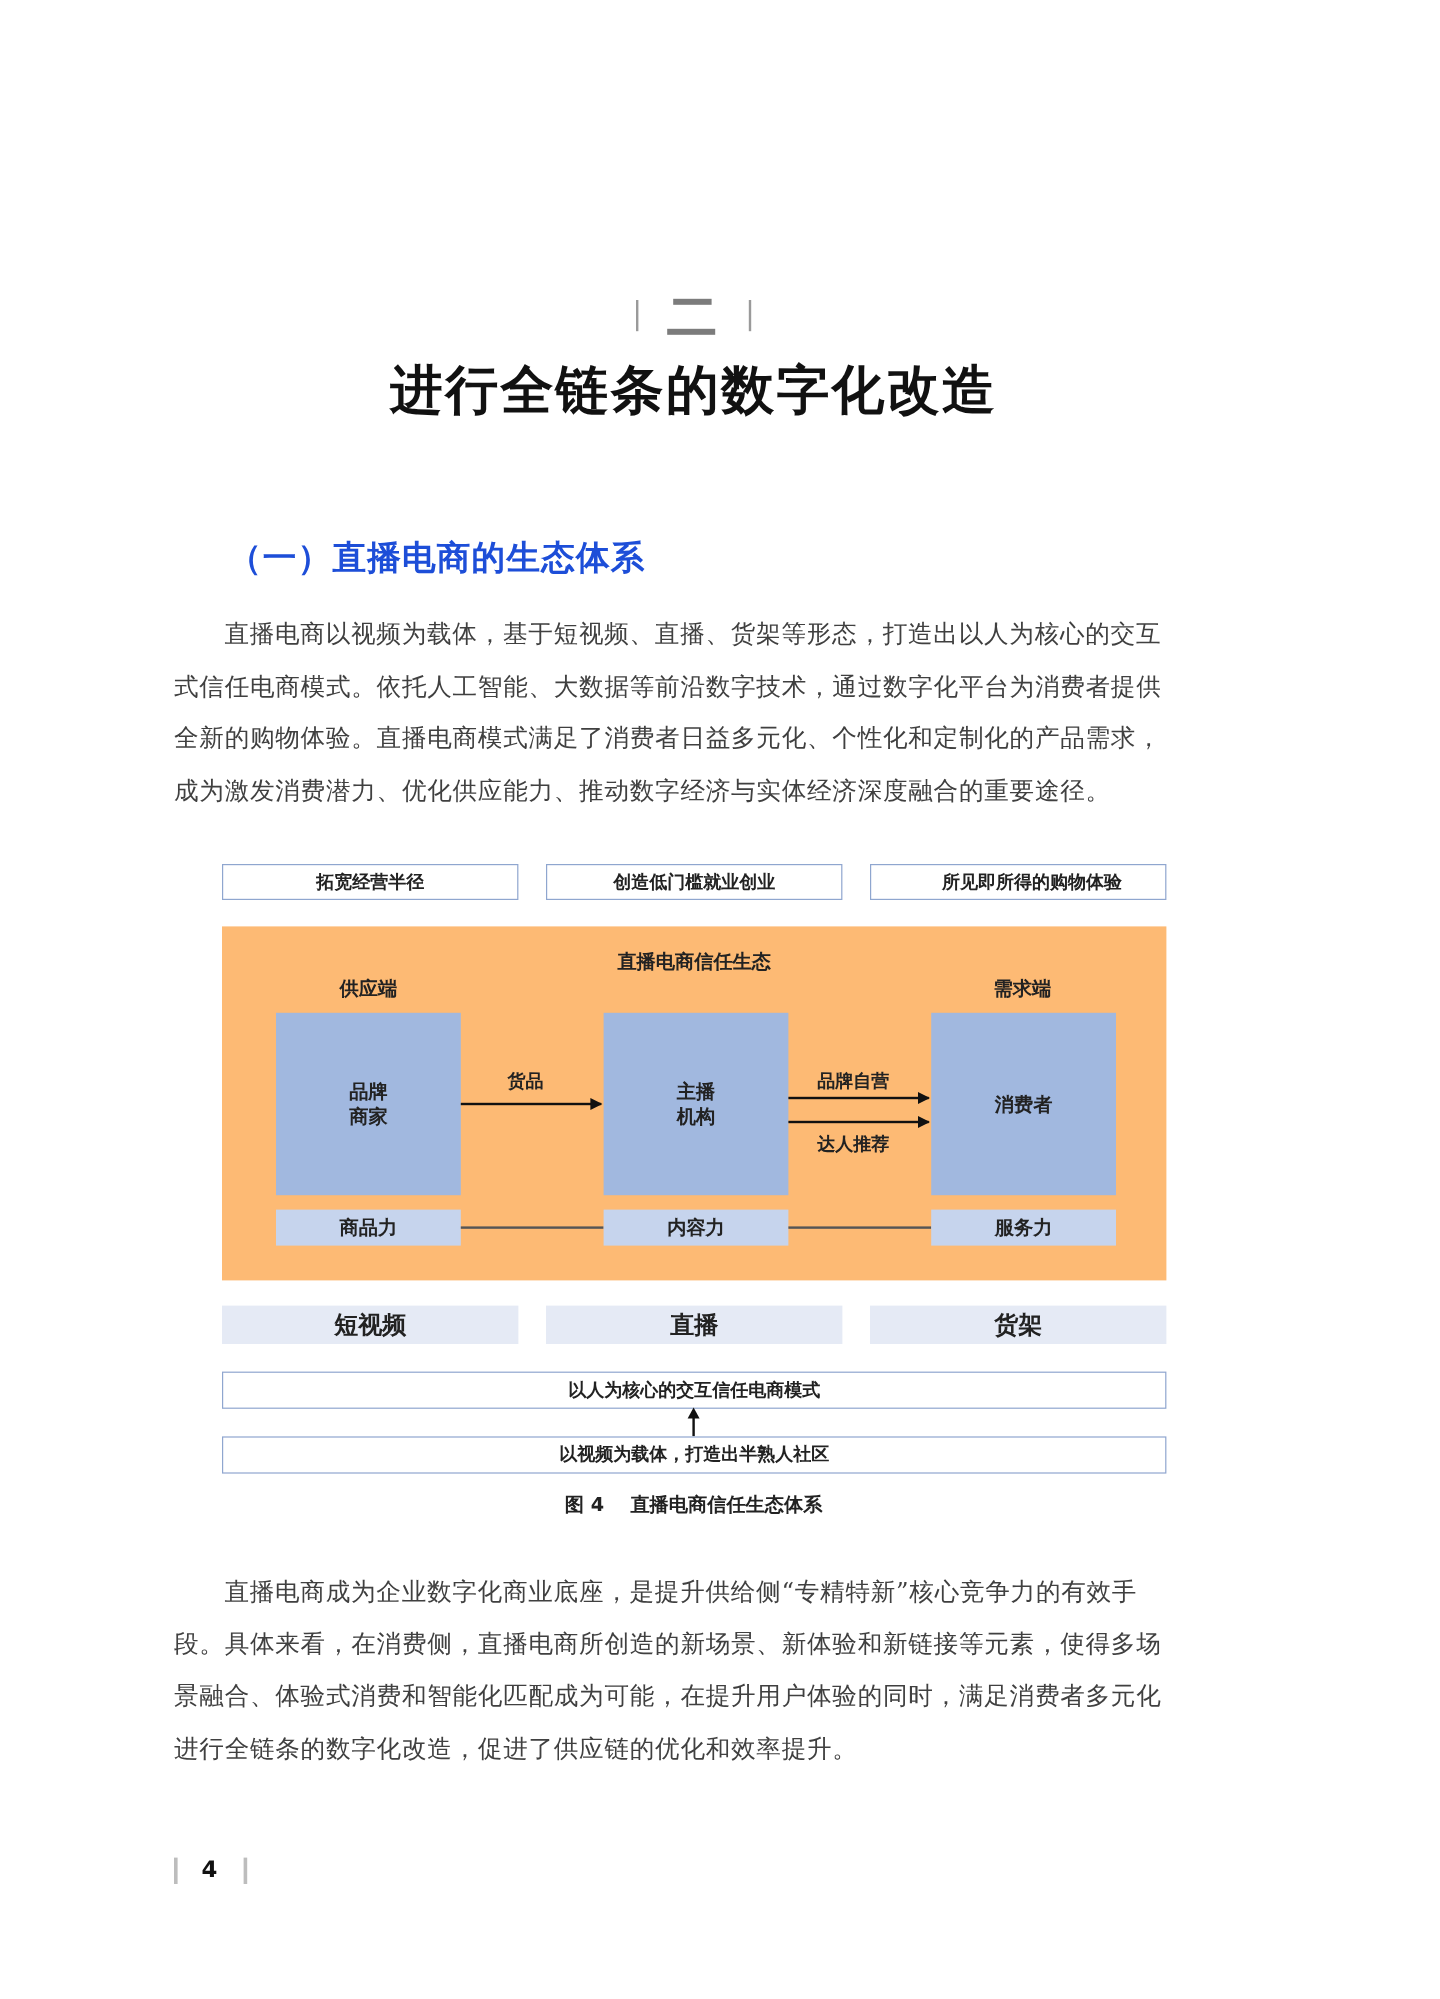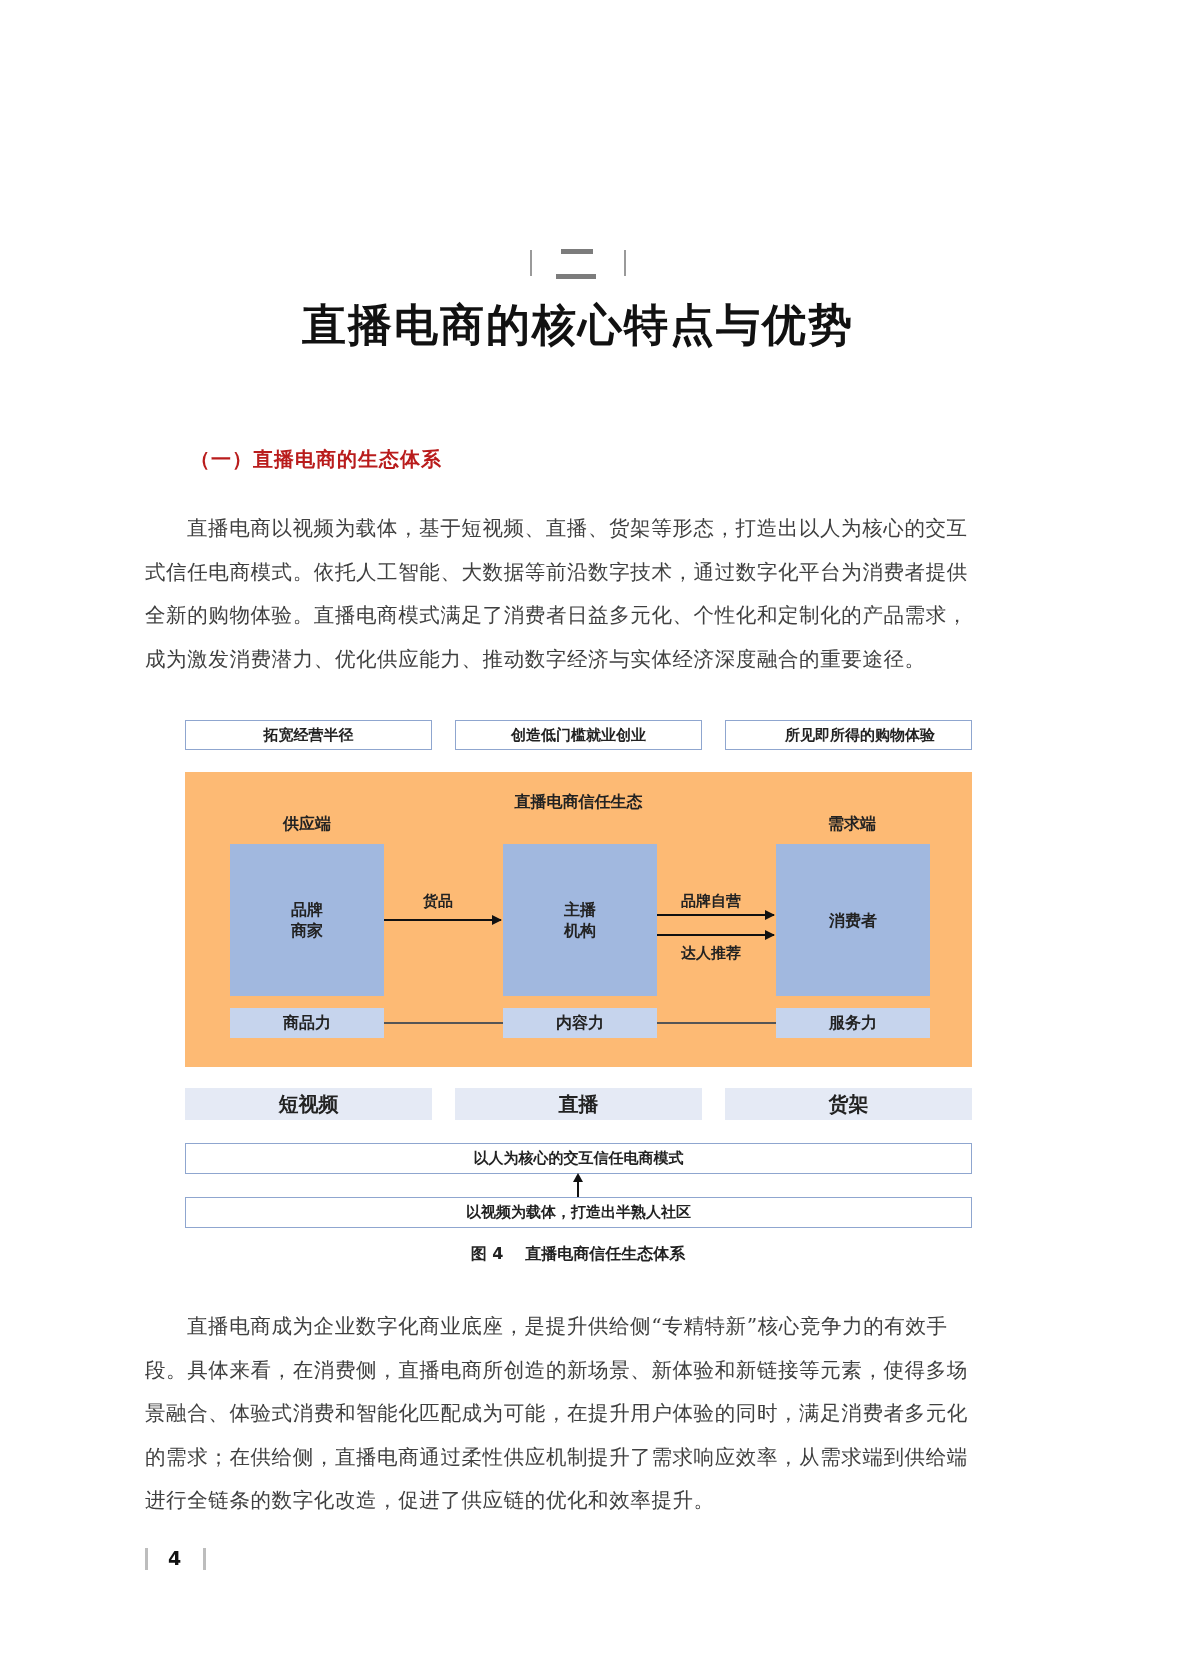--- a/index.html
+++ b/index.html
@@ -17,21 +17,21 @@
   .chap-line { position: absolute; height: 5px; background: #7c7c7c; }
   .chap-line.top { left: 33px; width: 32px; top: 3px; }
   .chap-line.bot { left: 28px; width: 40px; top: 28px; }
 
   .title {
     left: 0; width: 1156px; top: 296px; text-align: center;
     font-size: 44px; font-weight: bold; letter-spacing: 2px; color: #111;
     font-family: "DejaVu Serif", "Liberation Serif", serif;
   }
   .h2 {
-    left: 190px; top: 446px; font-size: 20px; font-weight: bold; color: #b91c1c;
+    left: 190px; top: 446px; font-size: 28px; font-weight: bold; color: #1d4ed8;
     font-family: "DejaVu Sans", "Liberation Sans", sans-serif; letter-spacing: 1px;
   }
   .para { left: 145px; width: 870px; font-size: 20.5px; line-height: 43.5px; color: #404040; letter-spacing: 0.6px; text-align: justify; }
   .para .line { display: block; white-space: nowrap; }
   .p1 { top: 507px; }
   .p2 { top: 1305px; }
 
   
   .dia { left: 185px; top: 720px; width: 645px; height: 515px; }
   .box-out { position: absolute; height: 30px; border: 1.5px solid #8fa6cf; background: #fff; box-sizing: border-box;
@@ -68,21 +68,21 @@
 </head>
 <body>
 
 <div class="abs chap-mark">
   <span class="chap-bar-side l"></span>
   <span class="chap-line top"></span>
   <span class="chap-line bot"></span>
   <span class="chap-bar-side r"></span>
 </div>
 
-<div class="abs title">直播电商的核心特点与优势</div>
+<div class="abs title">进行全链条的数字化改造</div>
 
 <div class="abs h2">（一）直播电商的生态体系</div>
 
 <div class="abs para p1">
   <span class="line" style="text-indent:42px">直播电商以视频为载体，基于短视频、直播、货架等形态，打造出以人为核心的交互</span>
   <span class="line">式信任电商模式。依托人工智能、大数据等前沿数字技术，通过数字化平台为消费者提供</span>
   <span class="line">全新的购物体验。直播电商模式满足了消费者日益多元化、个性化和定制化的产品需求，</span>
   <span class="line">成为激发消费潜力、优化供应能力、推动数字经济与实体经济深度融合的重要途径。</span>
 </div>
 
@@ -133,21 +133,20 @@
 </div>
 
 <div class="abs caption">
   <span class="num">图 4</span><span>直播电商信任生态体系</span>
 </div>
 
 <div class="abs para p2">
   <span class="line" style="text-indent:42px">直播电商成为企业数字化商业底座，是提升供给侧“专精特新”核心竞争力的有效手</span>
   <span class="line">段。具体来看，在消费侧，直播电商所创造的新场景、新体验和新链接等元素，使得多场</span>
   <span class="line">景融合、体验式消费和智能化匹配成为可能，在提升用户体验的同时，满足消费者多元化</span>
-  <span class="line">的需求；在供给侧，直播电商通过柔性供应机制提升了需求响应效率，从需求端到供给端</span>
   <span class="line">进行全链条的数字化改造，促进了供应链的优化和效率提升。</span>
 </div>
 
 <div class="abs pager">
   <span class="bar l"></span>
   <span class="num">4</span>
   <span class="bar r"></span>
 </div>
 
 </body></html>

